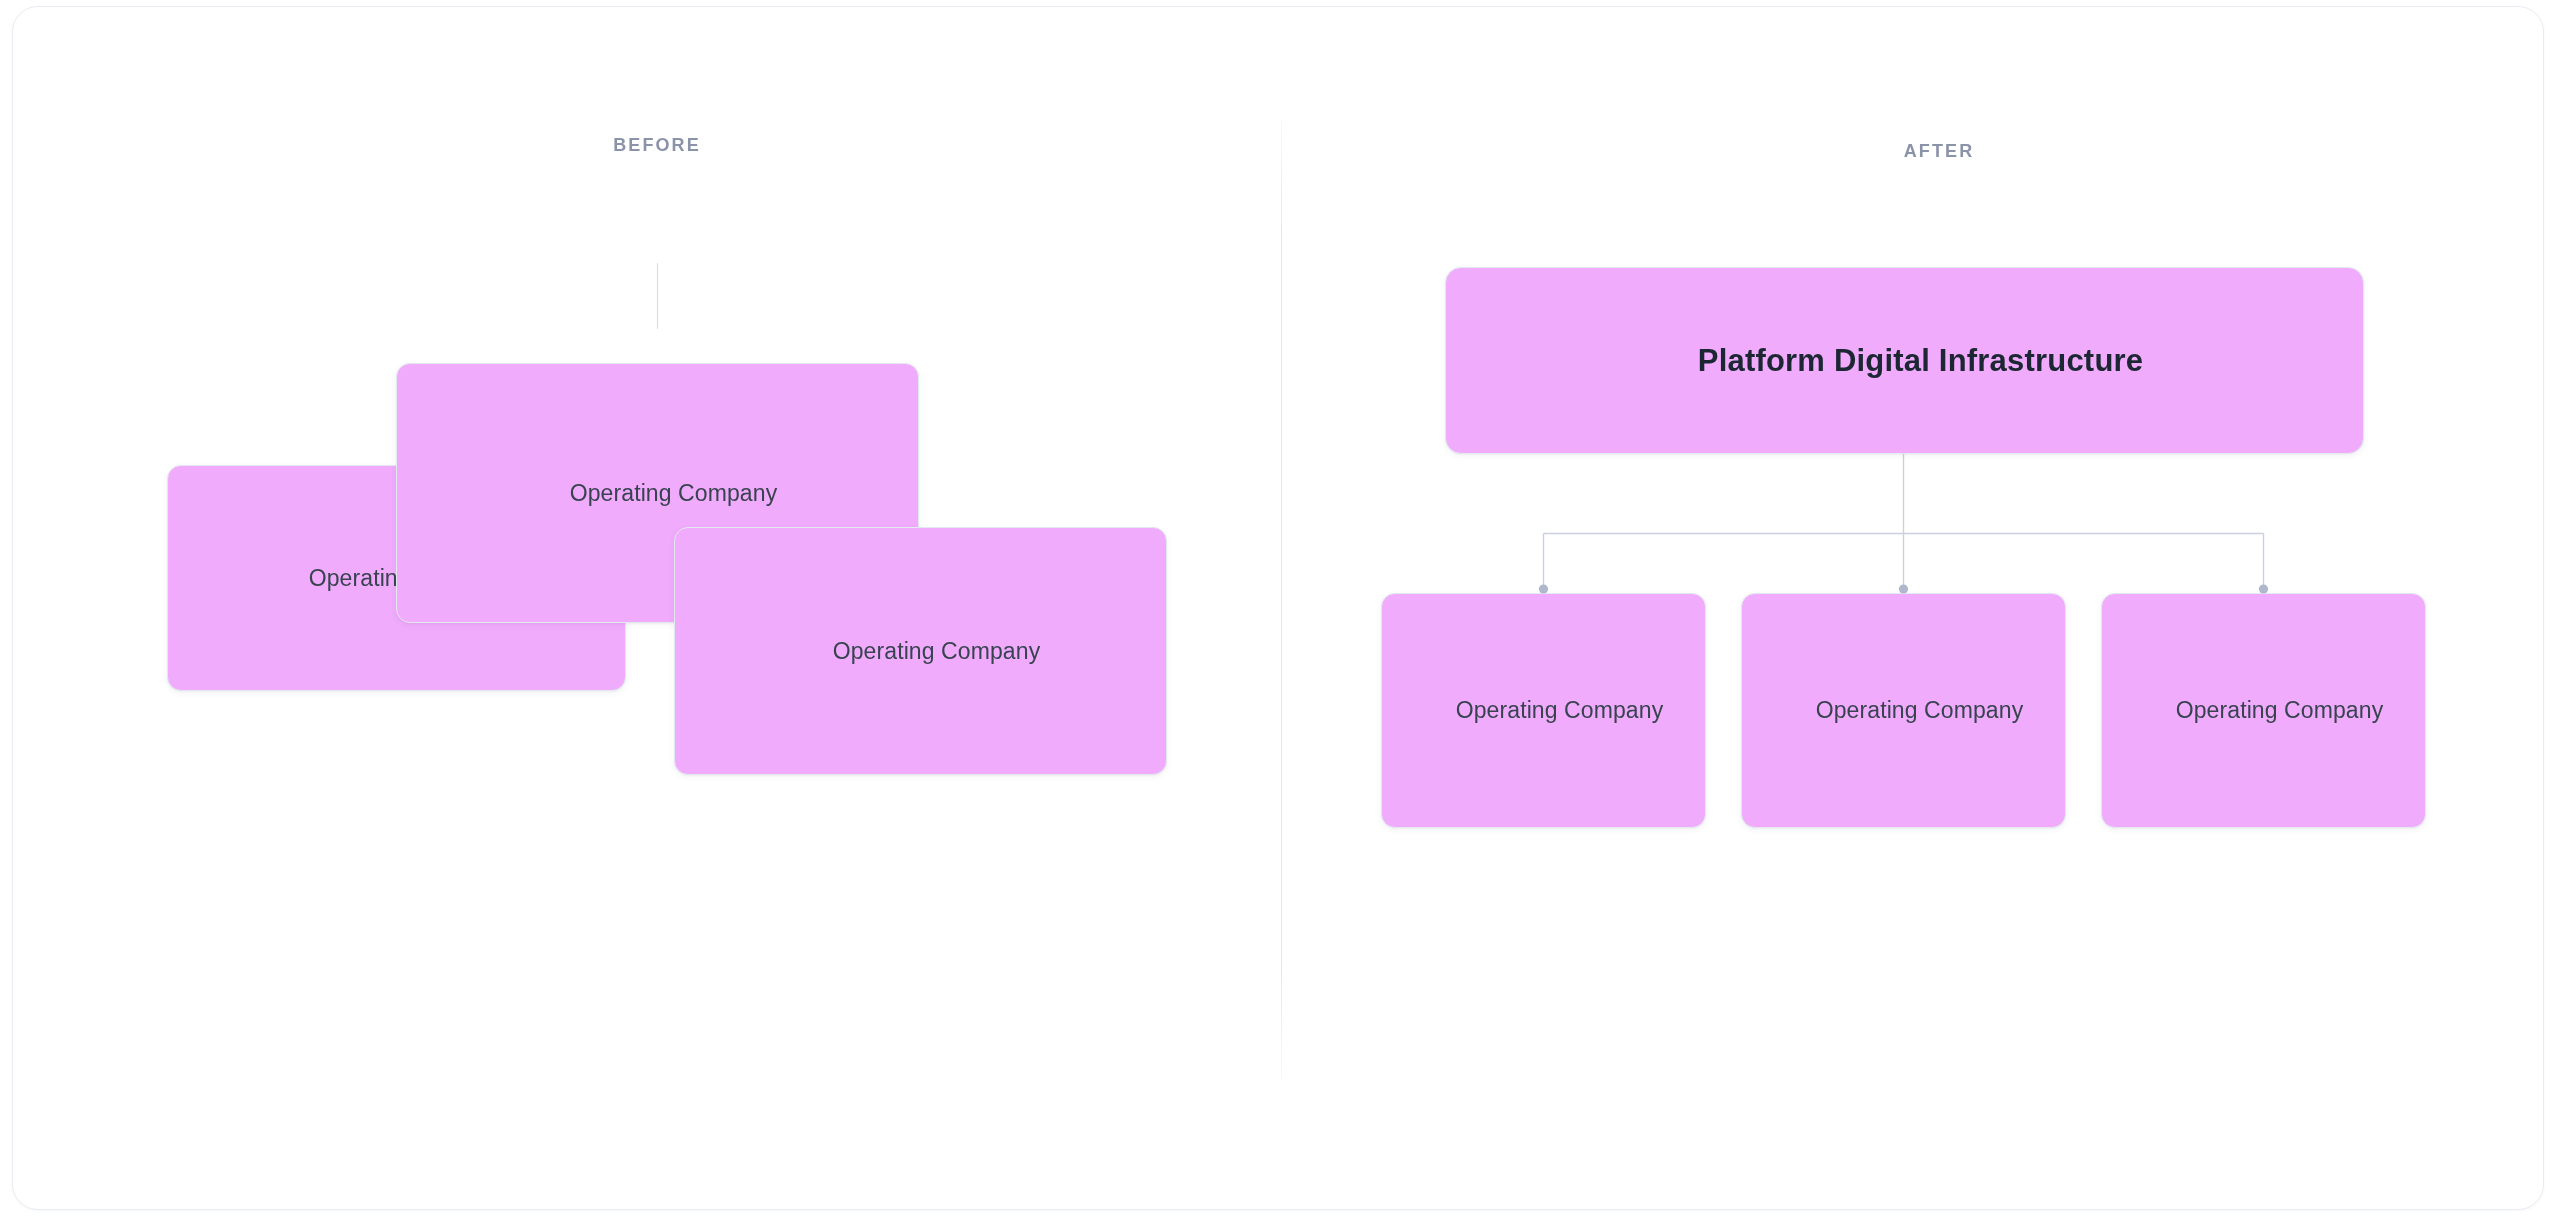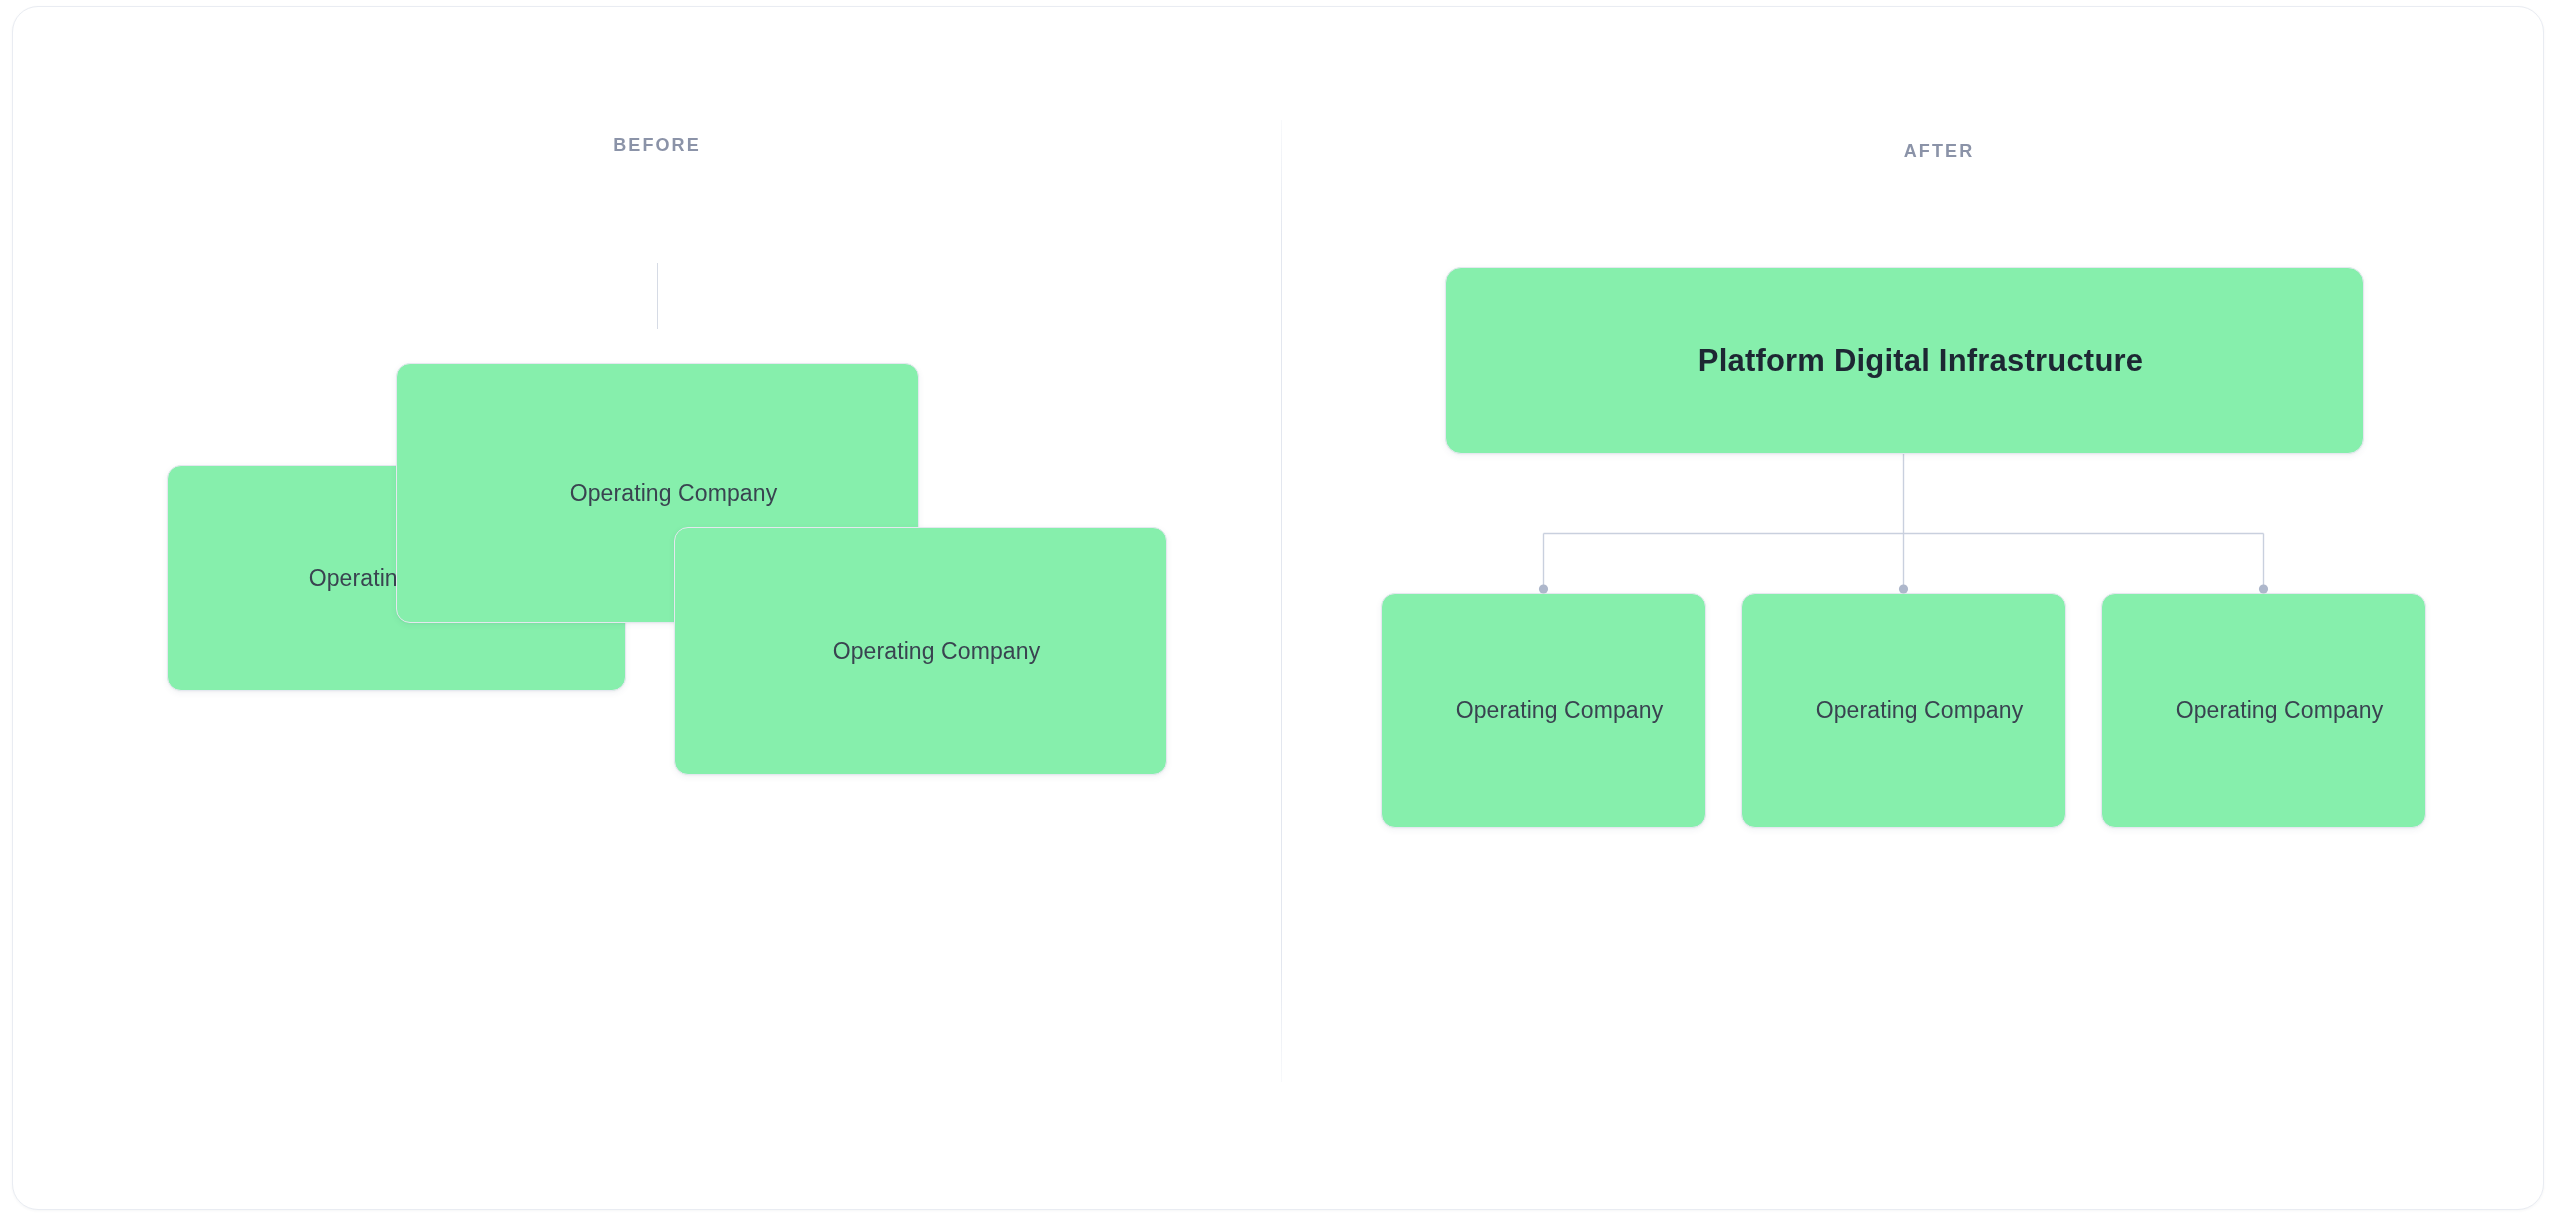--- a/index.html
+++ b/index.html
@@ -59,21 +59,21 @@
     text-transform: uppercase;
     white-space: nowrap;
     transform: translateX(-50%);
   }
   #label-before { left: 657px;  top: 135px; }
   #label-after  { left: 1903px; top: 141px; margin-left: 36px; }
 
   
   .card {
     position: absolute;
-    background: #86efac;
+    background: #f0abfc;
     border: 1px solid #e4e8ef;
     border-radius: 14px;
     box-shadow: 0 2px 7px rgba(40,54,88,0.055),
                 0 1px 2px rgba(40,54,88,0.04);
     box-sizing: border-box;
     display: flex;
     align-items: center;
     justify-content: center;
     overflow: hidden;
     padding-left: 32px;

